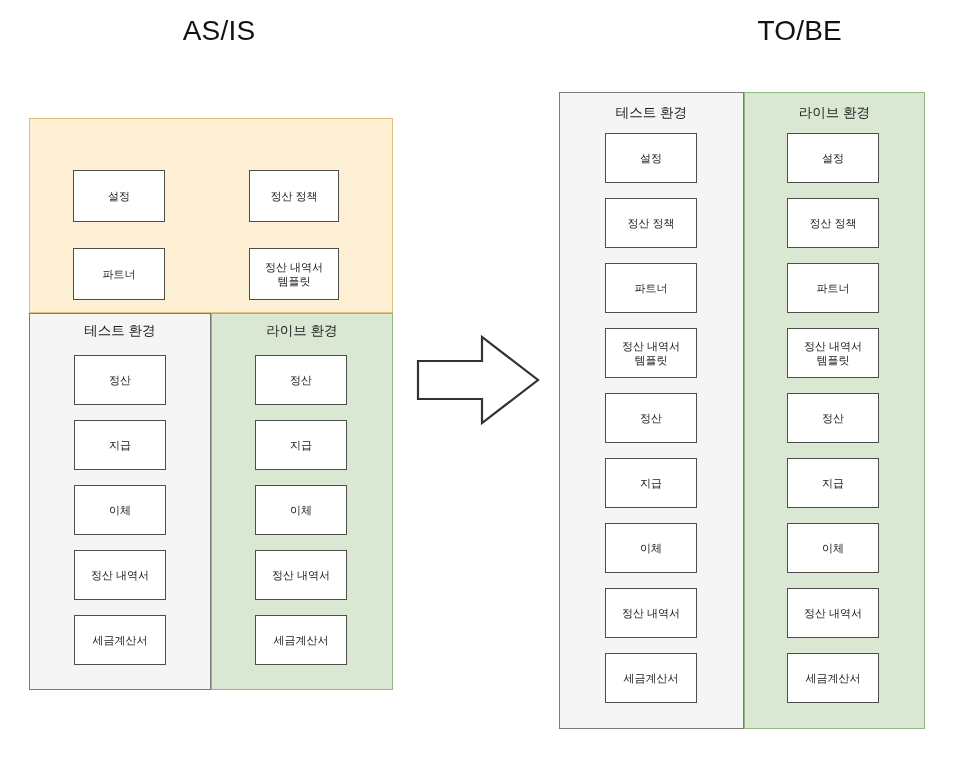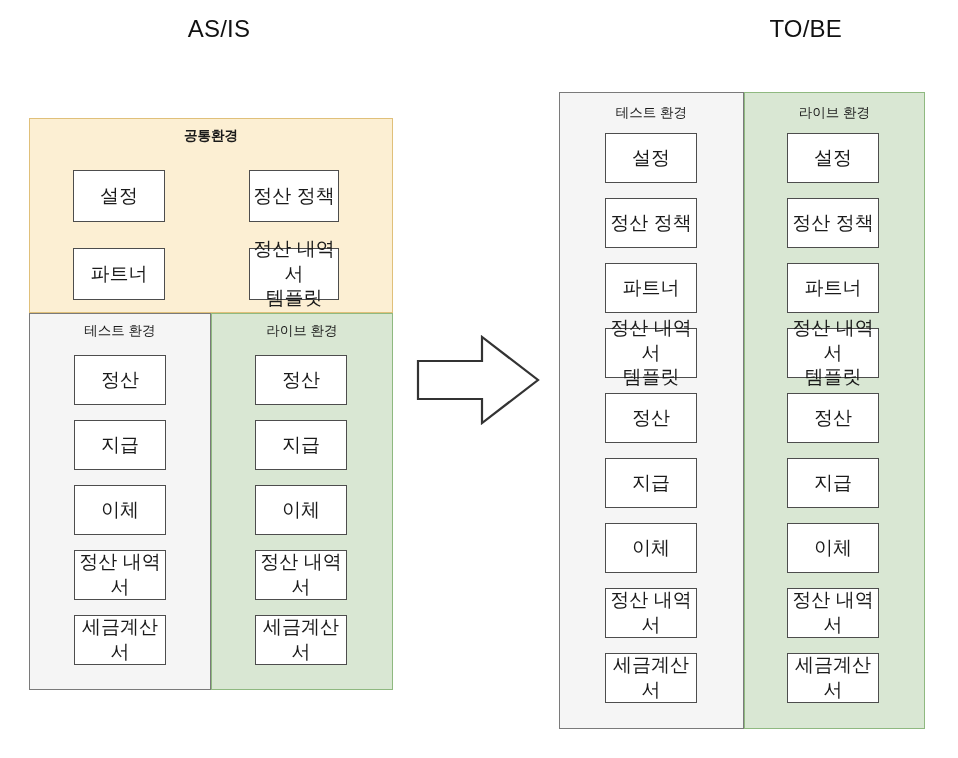--- a/index.html
+++ b/index.html
@@ -12,41 +12,41 @@
     height: 758px;
     position: relative;
     overflow: hidden;
     font-family: "Liberation Sans", "DejaVu Sans", sans-serif;
     color: #000000;
   }
 
   
   .section-title {
     position: absolute;
-    font-size: 24px;
+    font-size: 28px;
     font-weight: 400;
     color: #111111;
     letter-spacing: 0.2px;
     text-align: center;
     white-space: nowrap;
   }
   #title-asis { left: 119px; top: 15px; width: 200px; }
   #title-tobe { left: 642px; top: 15px; width: 200px; text-align: right; }
 
   
   .node {
     position: absolute;
     background: #ffffff;
     border: 1.6px solid #4d4d4d;
     box-sizing: border-box;
     display: flex;
     align-items: center;
     justify-content: center;
     text-align: center;
-    font-size: 19px;
+    font-size: 11px;
     line-height: 1.30;
     color: #1a1a1a;
     white-space: pre-line;
   }
 
   .zone-label {
     position: absolute;
     font-size: 13.5px;
     color: #1a1a1a;
     text-align: center;
@@ -134,21 +134,20 @@
 <div class="section-title" id="title-asis">AS/IS</div>
 
 <div class="section-title" id="title-tobe">TO/BE</div>
 
 <div id="asis-diagram">
 
   <div id="asis-common-zone"></div>
   <div id="asis-test-zone"></div>
   <div id="asis-live-zone"></div>
 
-  <div class="zone-label" id="asis-common-label">공통환경</div>
   <div class="zone-label" id="asis-test-label">테스트 환경</div>
   <div class="zone-label" id="asis-live-label">라이브 환경</div>
 
   <div class="node" style="left:44px;  top:52px;  width:92px; height:52px;">설정</div>
   <div class="node" style="left:220px; top:52px;  width:90px; height:52px;">정산 정책</div>
   <div class="node" style="left:44px;  top:130px; width:92px; height:52px;">파트너</div>
   <div class="node" style="left:220px; top:130px; width:90px; height:52px;">정산 내역서
 템플릿</div>
 
   <div class="node" style="left:45px; top:237px; width:92px; height:50px;">정산</div>

